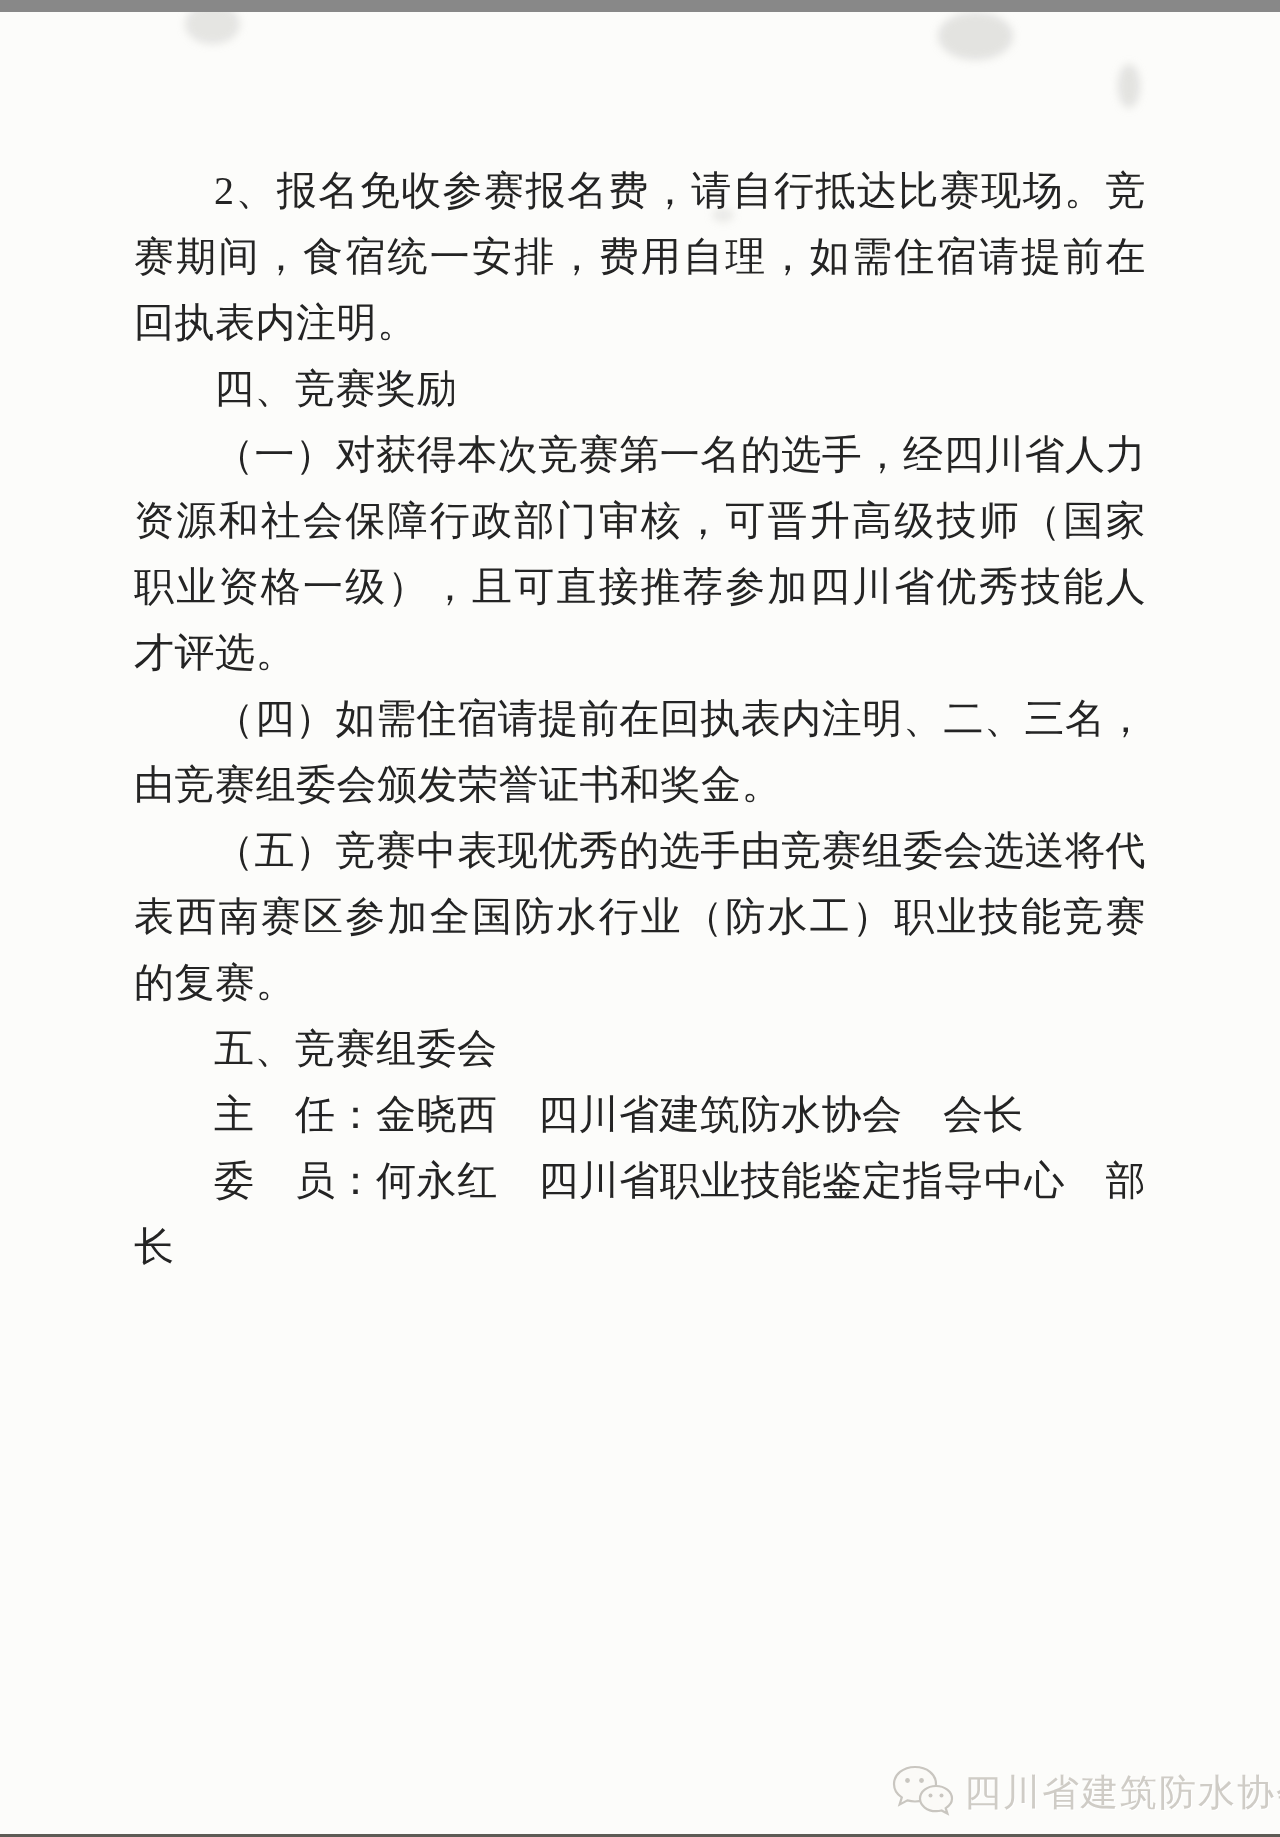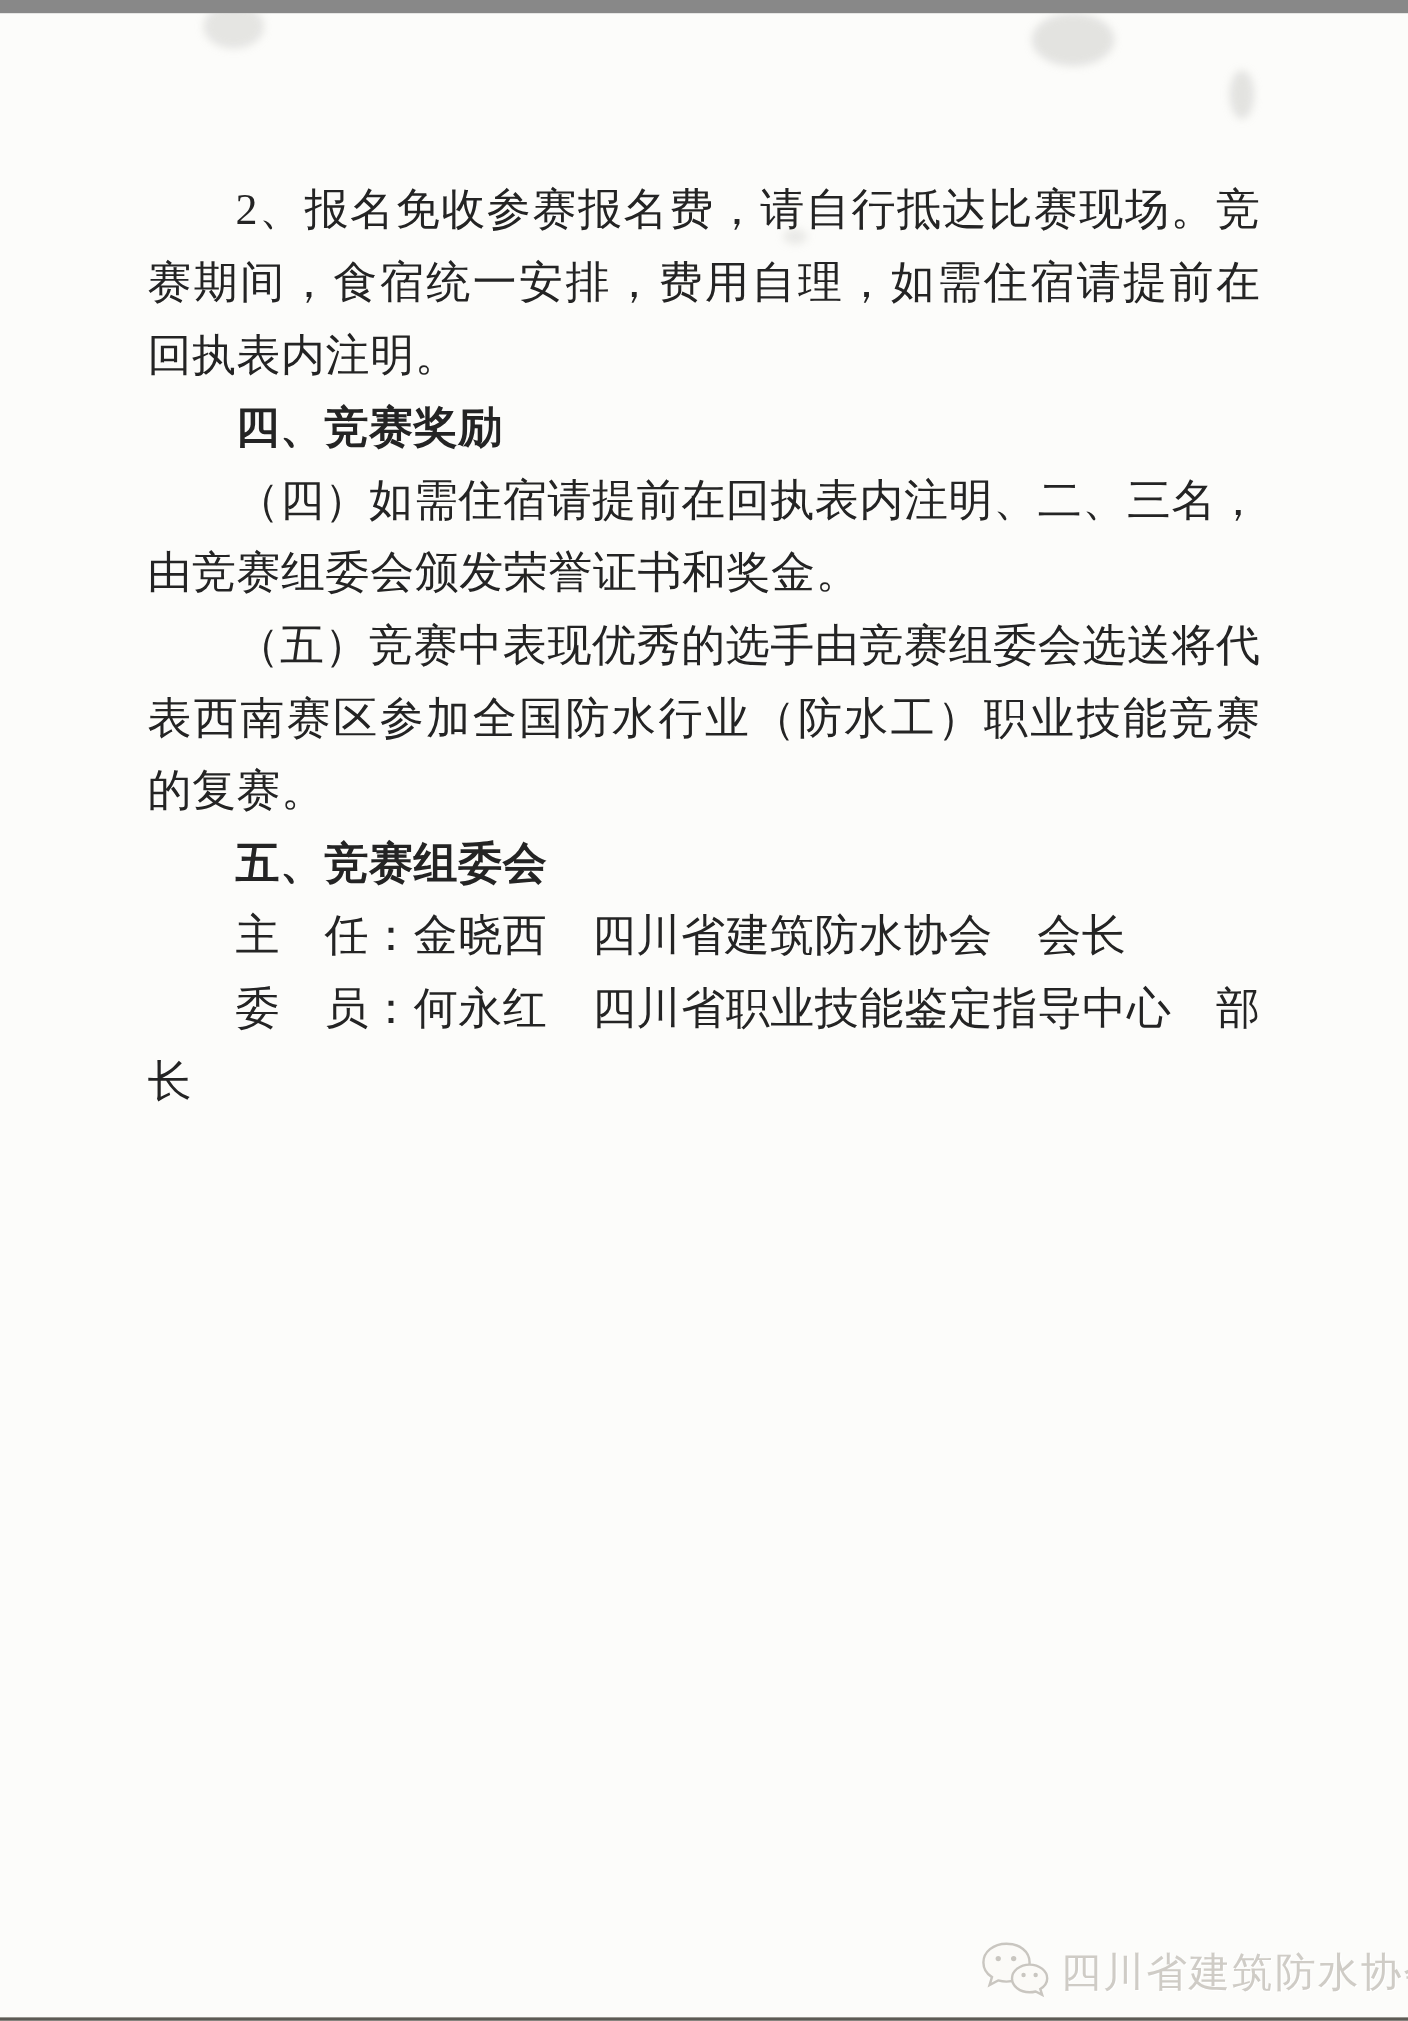--- a/index.html
+++ b/index.html
@@ -37,21 +37,21 @@
   .para {
     margin: 0;
     font-size: 40px;
     line-height: 66px;
     color: #242424;
     text-indent: 2em;
     text-align: justify;
     letter-spacing: 0.5px;
   }
   .para.heading {
-    font-weight: bold;
+    font-weight: normal;
     text-align: left;
   }
 
   .footer-watermark {
     position: absolute;
     left: 890px;
     top: 1752px;
     display: flex;
     align-items: center;
     gap: 10px;
@@ -81,20 +81,21 @@
 <div class="page">
 
   <div class="smudge s1"></div>
   <div class="smudge s2"></div>
   <div class="smudge s3"></div>
   <div class="smudge s4"></div>
 
   <div class="doc-body">
       <p class="para body">2、报名免收参赛报名费，请自行抵达比赛现场。竞赛期间，食宿统一安排，费用自理，如需住宿请提前在回执表内注明。</p>
       <p class="para heading">四、竞赛奖励</p>
+      <p class="para body">（一）对获得本次竞赛第一名的选手，经四川省人力资源和社会保障行政部门审核，可晋升高级技师（国家职业资格一级），且可直接推荐参加四川省优秀技能人才评选。</p>
       <p class="para body">（四）如需住宿请提前在回执表内注明、二、三名，由竞赛组委会颁发荣誉证书和奖金。</p>
       <p class="para body">（五）竞赛中表现优秀的选手由竞赛组委会选送将代表西南赛区参加全国防水行业（防水工）职业技能竞赛的复赛。</p>
       <p class="para heading">五、竞赛组委会</p>
       <p class="para body">主　任：金晓西　四川省建筑防水协会　会长</p>
       <p class="para body">委　员：何永红　四川省职业技能鉴定指导中心　部长</p>
     </div>
 
   <div class="footer-watermark">
     <span>
       <svg width="64" height="54" viewBox="0 0 64 54" aria-hidden="true">

